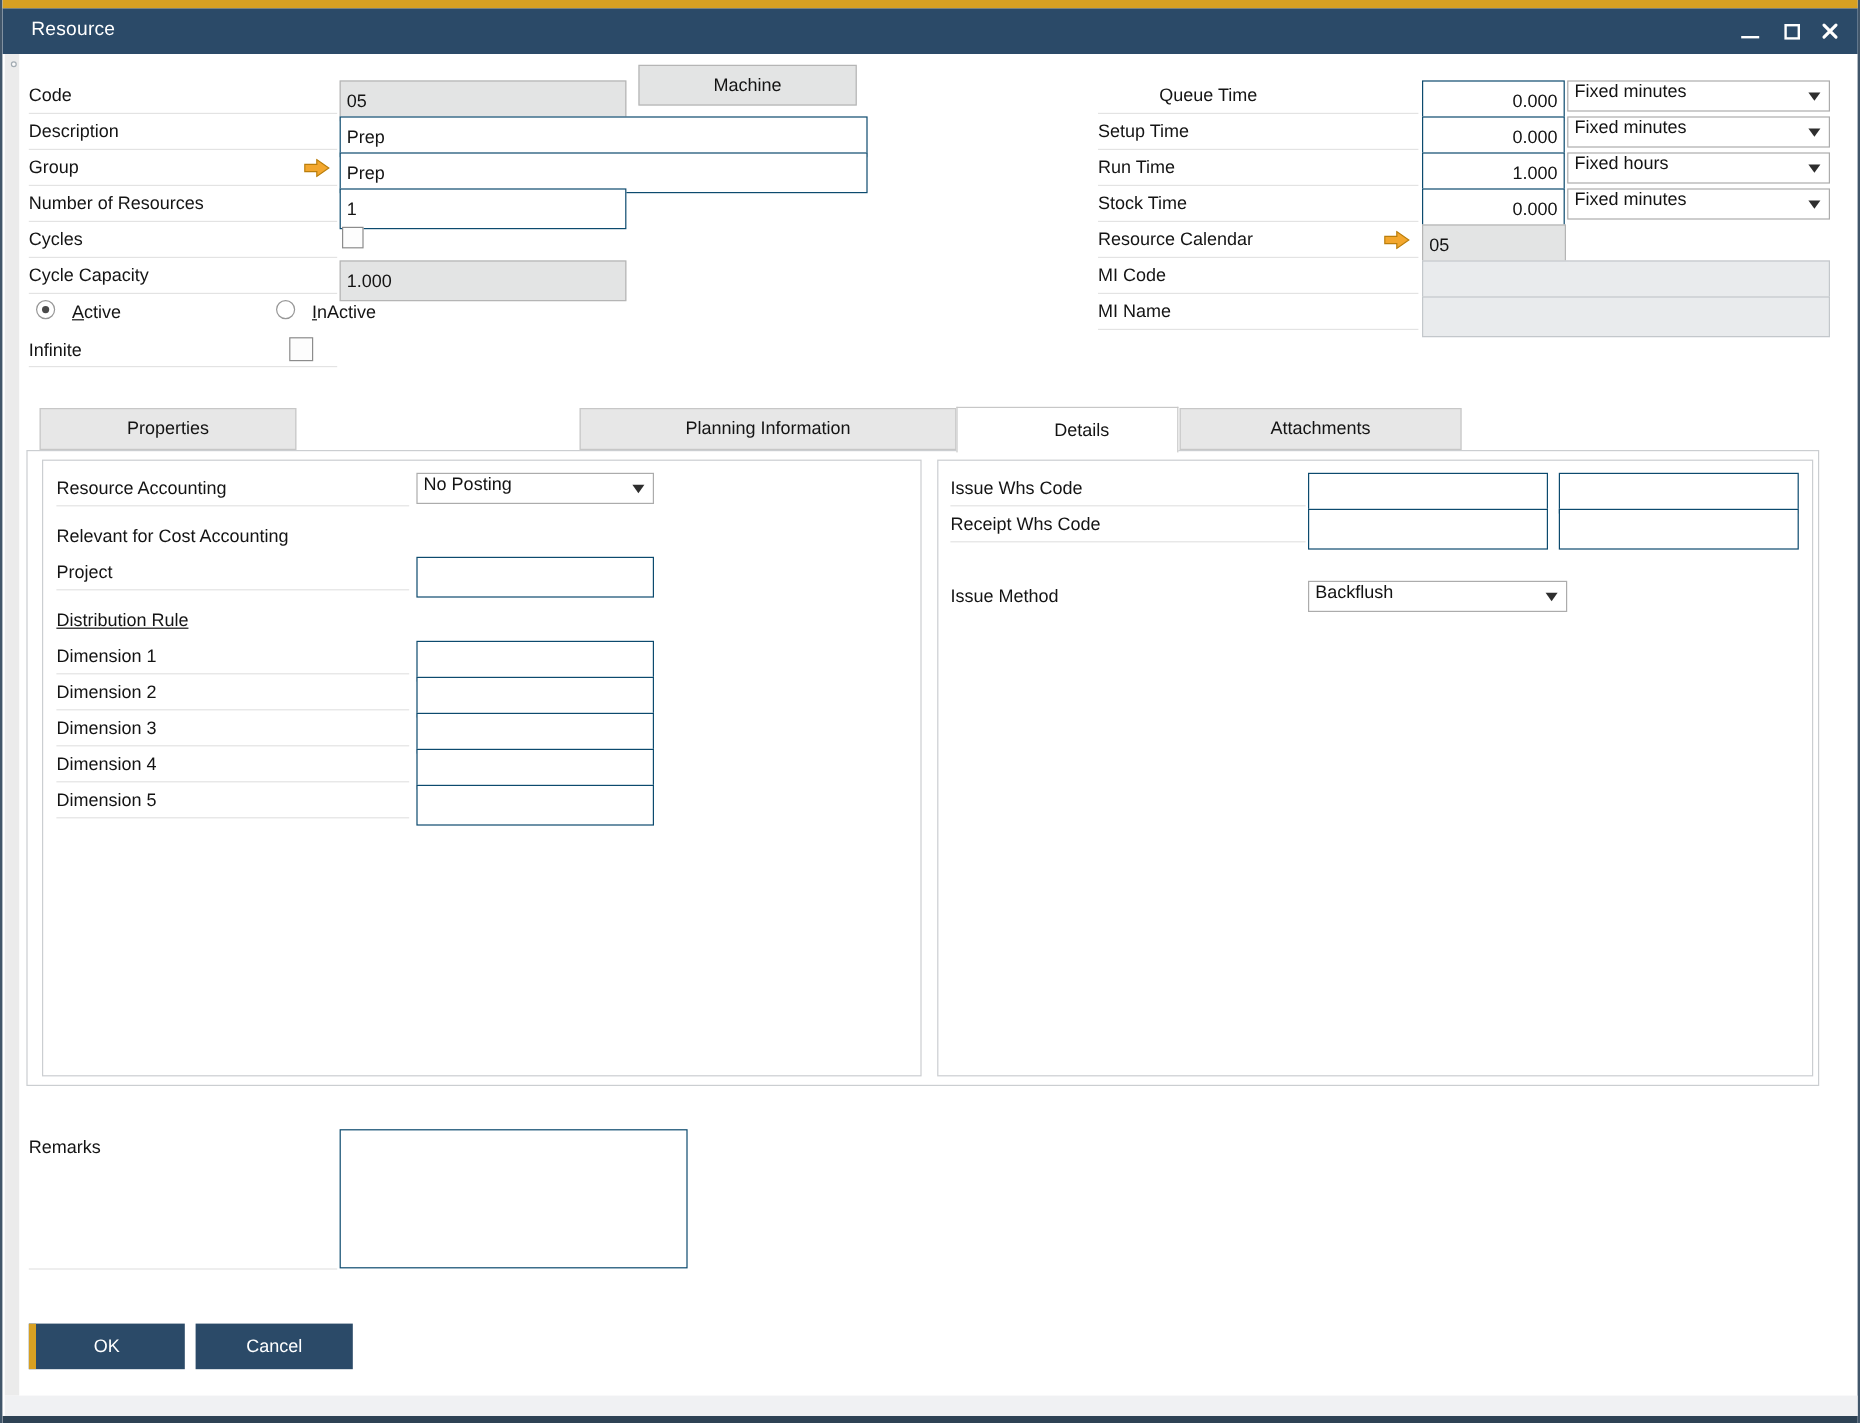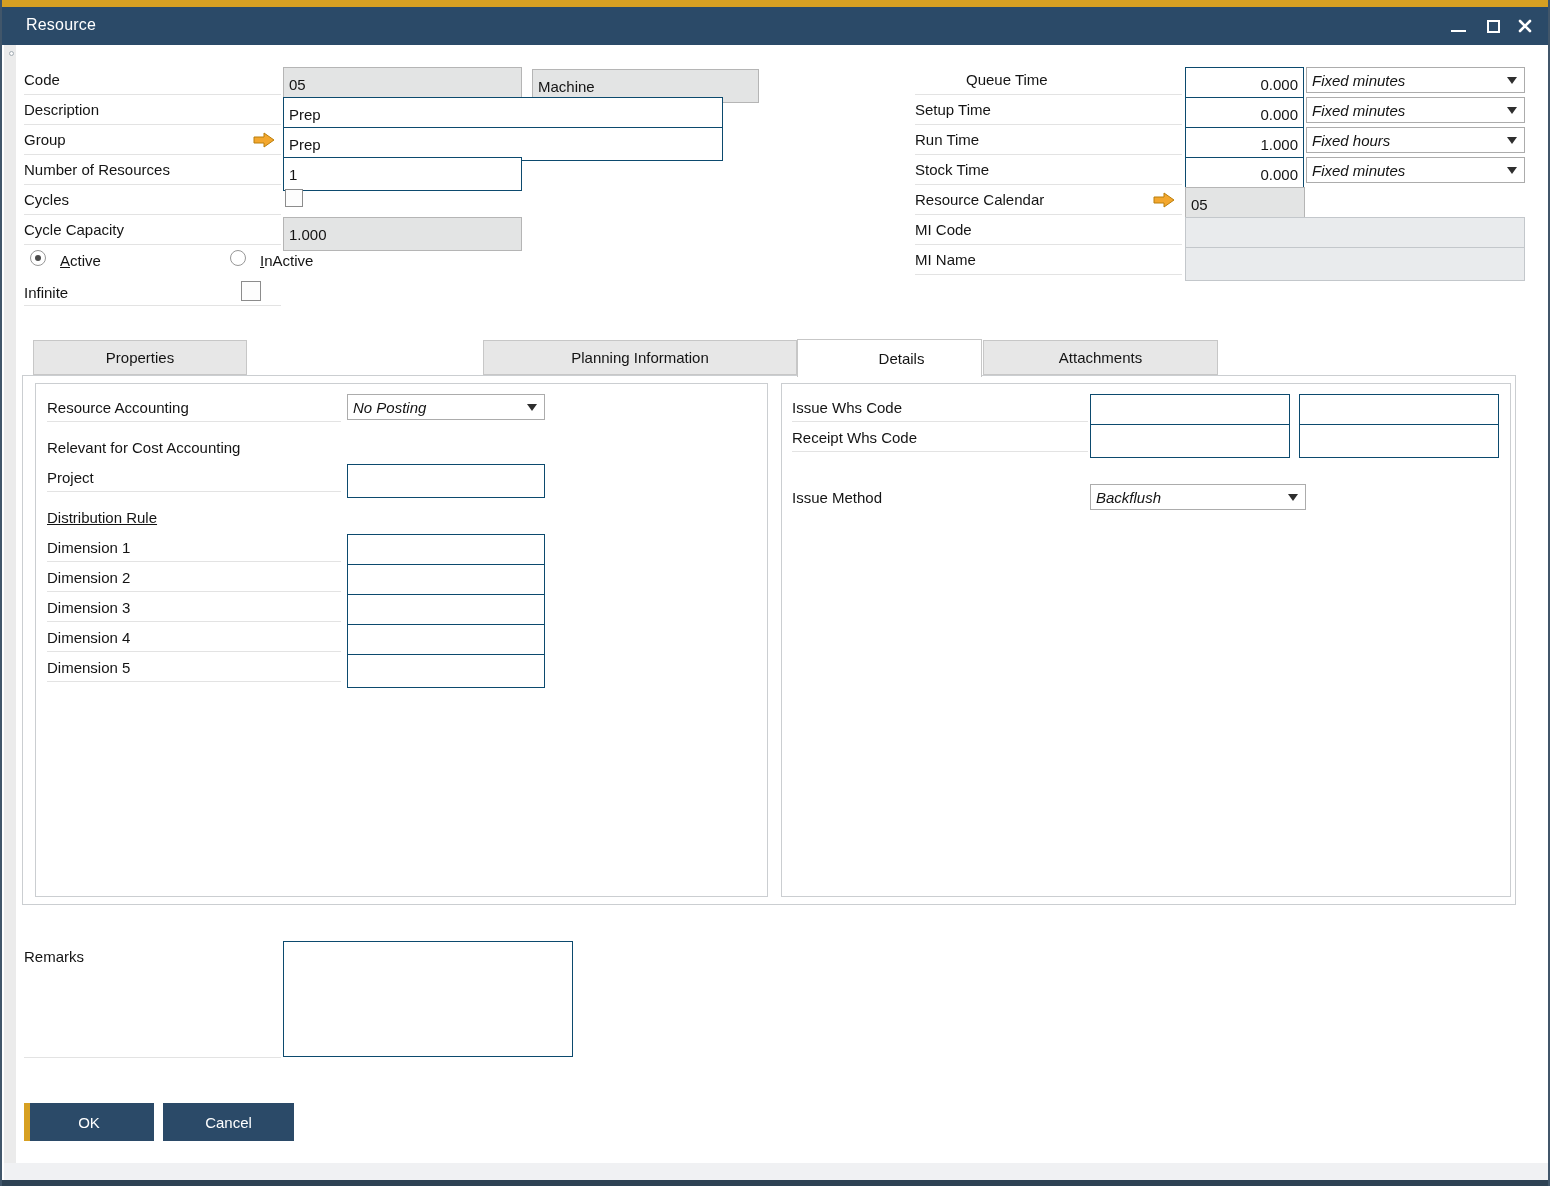--- a/index.html
+++ b/index.html
@@ -14,21 +14,21 @@
   .min-glyph{width:15px;height:2px;background:#fff;margin-top:10px;}
   .max-glyph{width:13px;height:13px;border:2px solid #fff;box-sizing:border-box;}
   .gutter{left:2px;top:45px;width:12px;height:1118px;background:#EBEBEB;}
   .gutter-dot{left:7px;top:51px;width:5px;height:5px;border:1px solid #A2ABB2;border-radius:50%;background:#FAFAFA;}
   .lbl{white-space:nowrap;line-height:20px;}
   .hline{height:1px;background:#E3E3E3;}
   .fld{position:absolute;box-sizing:border-box;border:1px solid #0c4a6e;background:#FFFFFF;font-family:inherit;font-size:15px;color:#141414;padding:16px 5px;outline:none;}
   .fld.gray{background:#E3E4E4;border-color:#B5B5B5;}
   .fld.bgray{background:#E9EBED;border-color:#C3C7CB;}
   .fld.num{text-align:right;}
-  .dd{border:1px solid #ACACAC;background:#fff;display:flex;align-items:center;padding:0 24px 0 5px;cursor:pointer;font-style:italic;}
+  .dd{border:1px solid #ACACAC;background:#fff;display:flex;align-items:flex-start;padding:0 24px 0 5px;cursor:pointer;}
   .tri{position:absolute;right:7px;top:50%;margin-top:-3px;width:0;height:0;
        border-left:5px solid transparent;border-right:5px solid transparent;border-top:7px solid #2E2E2E;}
   .cb{border:1px solid #8C8C8C;background:#FDFDFD;cursor:pointer;}
   .radio{width:16px;height:16px;border:1px solid #979797;border-radius:50%;background:#fff;cursor:pointer;}
   .radio.sel::after{content:"";position:absolute;left:4px;top:4px;width:6px;height:6px;border-radius:50%;background:#4A4A4A;}
   .accel{display:inline-block;}
   .accel::first-letter{text-decoration:underline;}
   .tab{top:340px;height:35px;background:#E7E7E7;border:1px solid #C7C7C7;display:flex;align-items:center;justify-content:center;cursor:pointer;z-index:2;}
   .tab.active{top:339px;height:38px;background:#FFFFFF;border-bottom:none;z-index:4;padding-left:24px;}
   .panel{border:1px solid #CBCED1;background:#fff;}
@@ -57,21 +57,21 @@
       <svg width="14" height="14" viewBox="0 0 14 14">
         <path d="M2 2 L12 12 M12 2 L2 12" stroke="#FFFFFF" stroke-width="2.6" stroke-linecap="round"></path>
       </svg>
     </div>
   </div>
   <div class="abs gutter"></div>
   <div class="abs gutter-dot"></div>
 
   <div class="abs lbl" style="left:22px;top:70px;">Code</div>
   <input class="fld gray" style="left: 281px; top: 67px; width: 239px; height: 26px;" value="05">
-  <input class="fld gray" style="left: 530px; top: 69px; width: 227px; height: 26px;" value="Machine">
+  <input class="fld gray" style="left: 530px; top: 54px; width: 182px; height: 26px; text-align: center;" value="Machine">
   <div class="abs hline" style="left:22px;top:94px;width:257px;"></div>
 
   <div class="abs lbl" style="left:22px;top:100px;">Description</div>
   <input class="fld" style="left: 281px; top: 97px; width: 440px; height: 26px;" value="Prep">
   <div class="abs hline" style="left:22px;top:124px;width:257px;"></div>
 
   <div class="abs lbl" style="left:22px;top:130px;">Group</div>
   <svg class="abs" style="left:251px;top:132px;" width="22" height="16" viewBox="0 0 22 16">
     <path d="M1 5 H11 V1 L21 8 L11 15 V11 H1 Z" fill="#F3A72E" stroke="#BA7E0B" stroke-width="1"></path>
   </svg>

